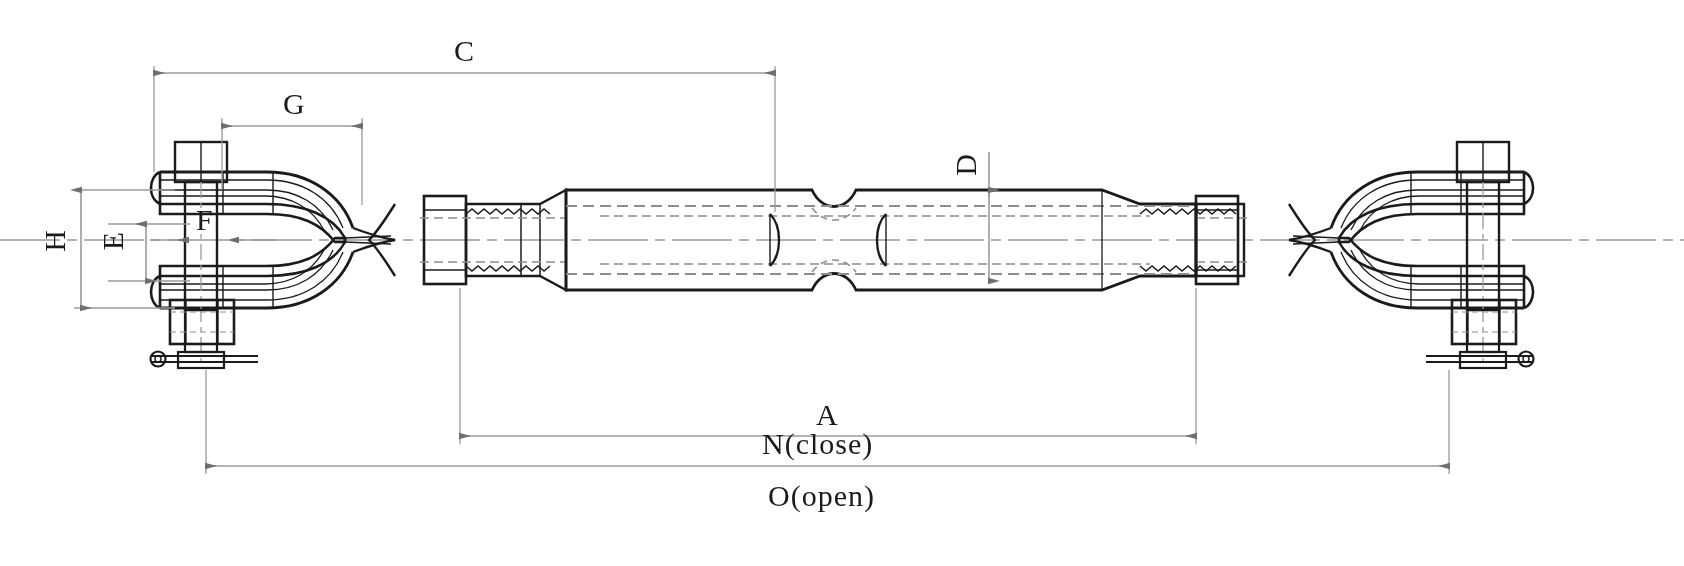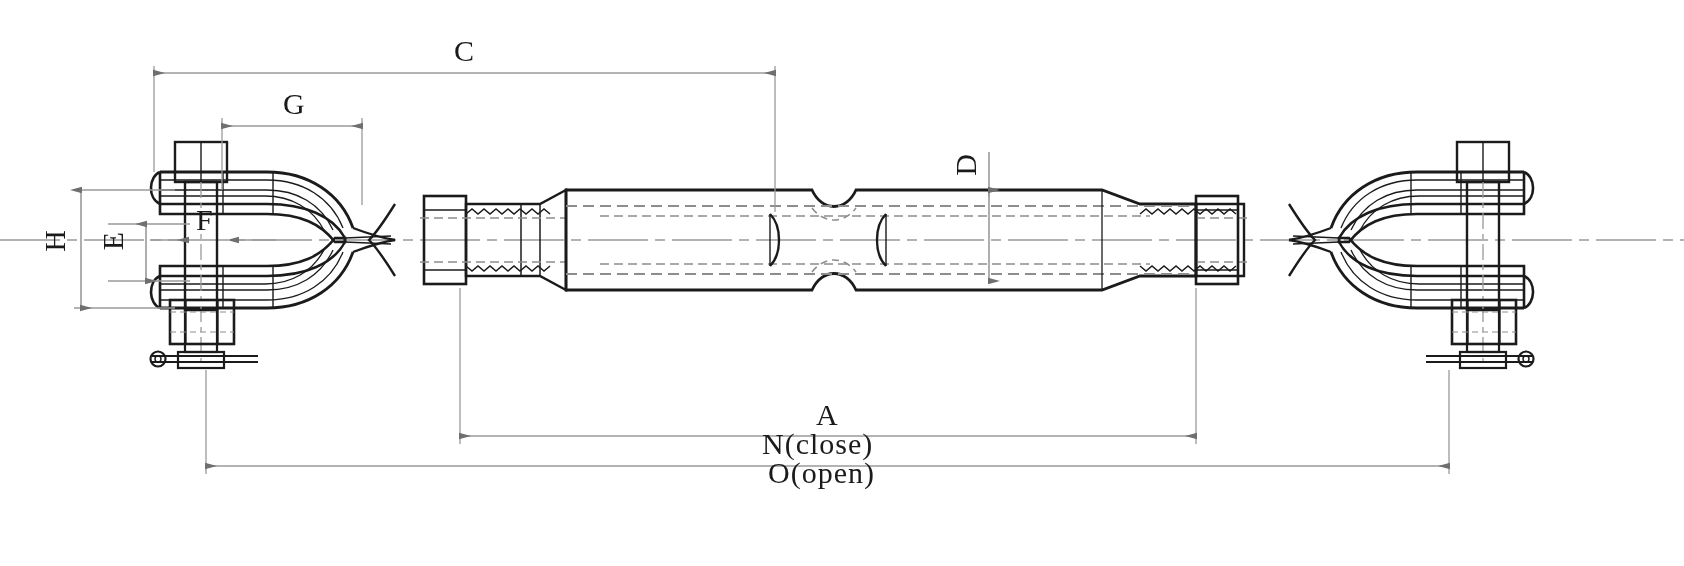--- a/index.html
+++ b/index.html
@@ -260,15 +260,15 @@
 <div class="dimlbl vert" style="left:104px;top:226px;font-size:30px;">E</div>
 
 <div class="dimlbl" style="left:196px;top:205px;font-size:30px;">F</div>
 
 <div class="dimlbl vert" style="left:955px;top:150px;font-size:30px;">D</div>
 
 <div class="dimlbl" style="left:816px;top:400px;font-size:30px;">A</div>
 
 <div class="dimlbl" style="left:762px;top:429px;font-size:30px;letter-spacing:1px;">N(close)</div>
 
-<div class="dimlbl" style="left:768px;top:458px;font-size:30px;letter-spacing:1px;">O(open)</div>
+<div class="dimlbl" style="left:768px;top:481px;font-size:30px;letter-spacing:1px;">O(open)</div>
 
 </div>
 
 </body></html>

